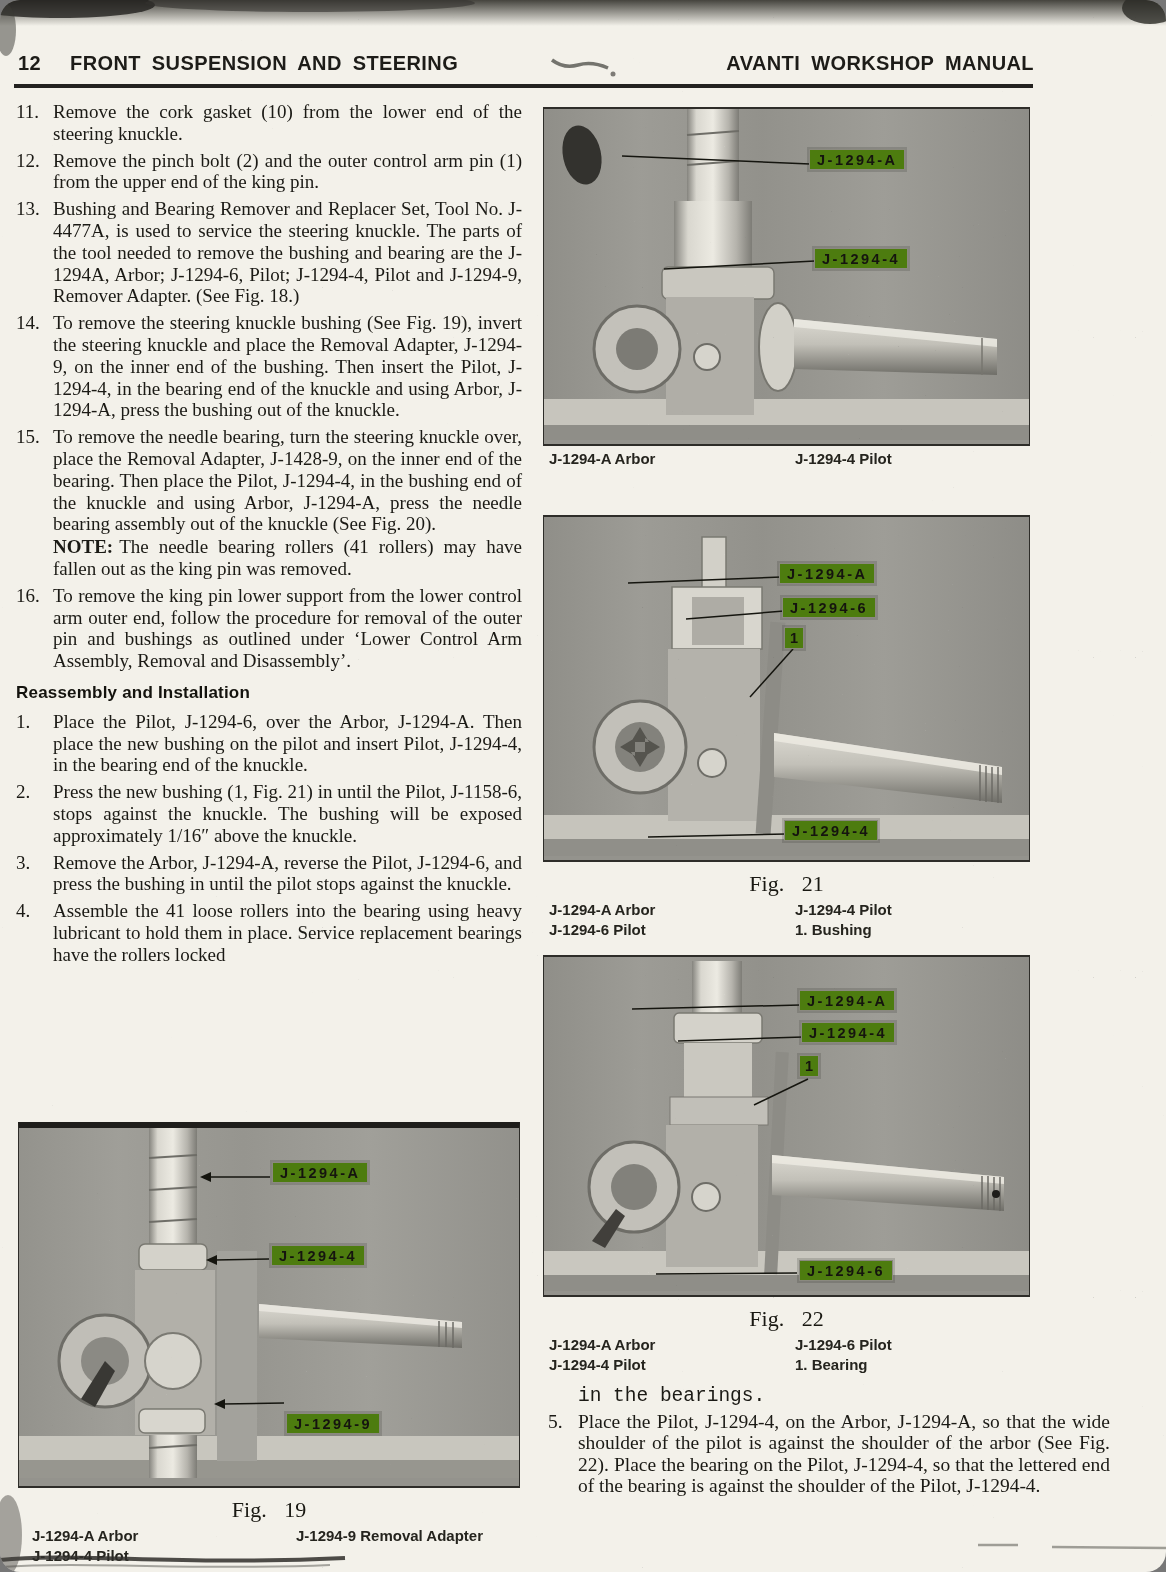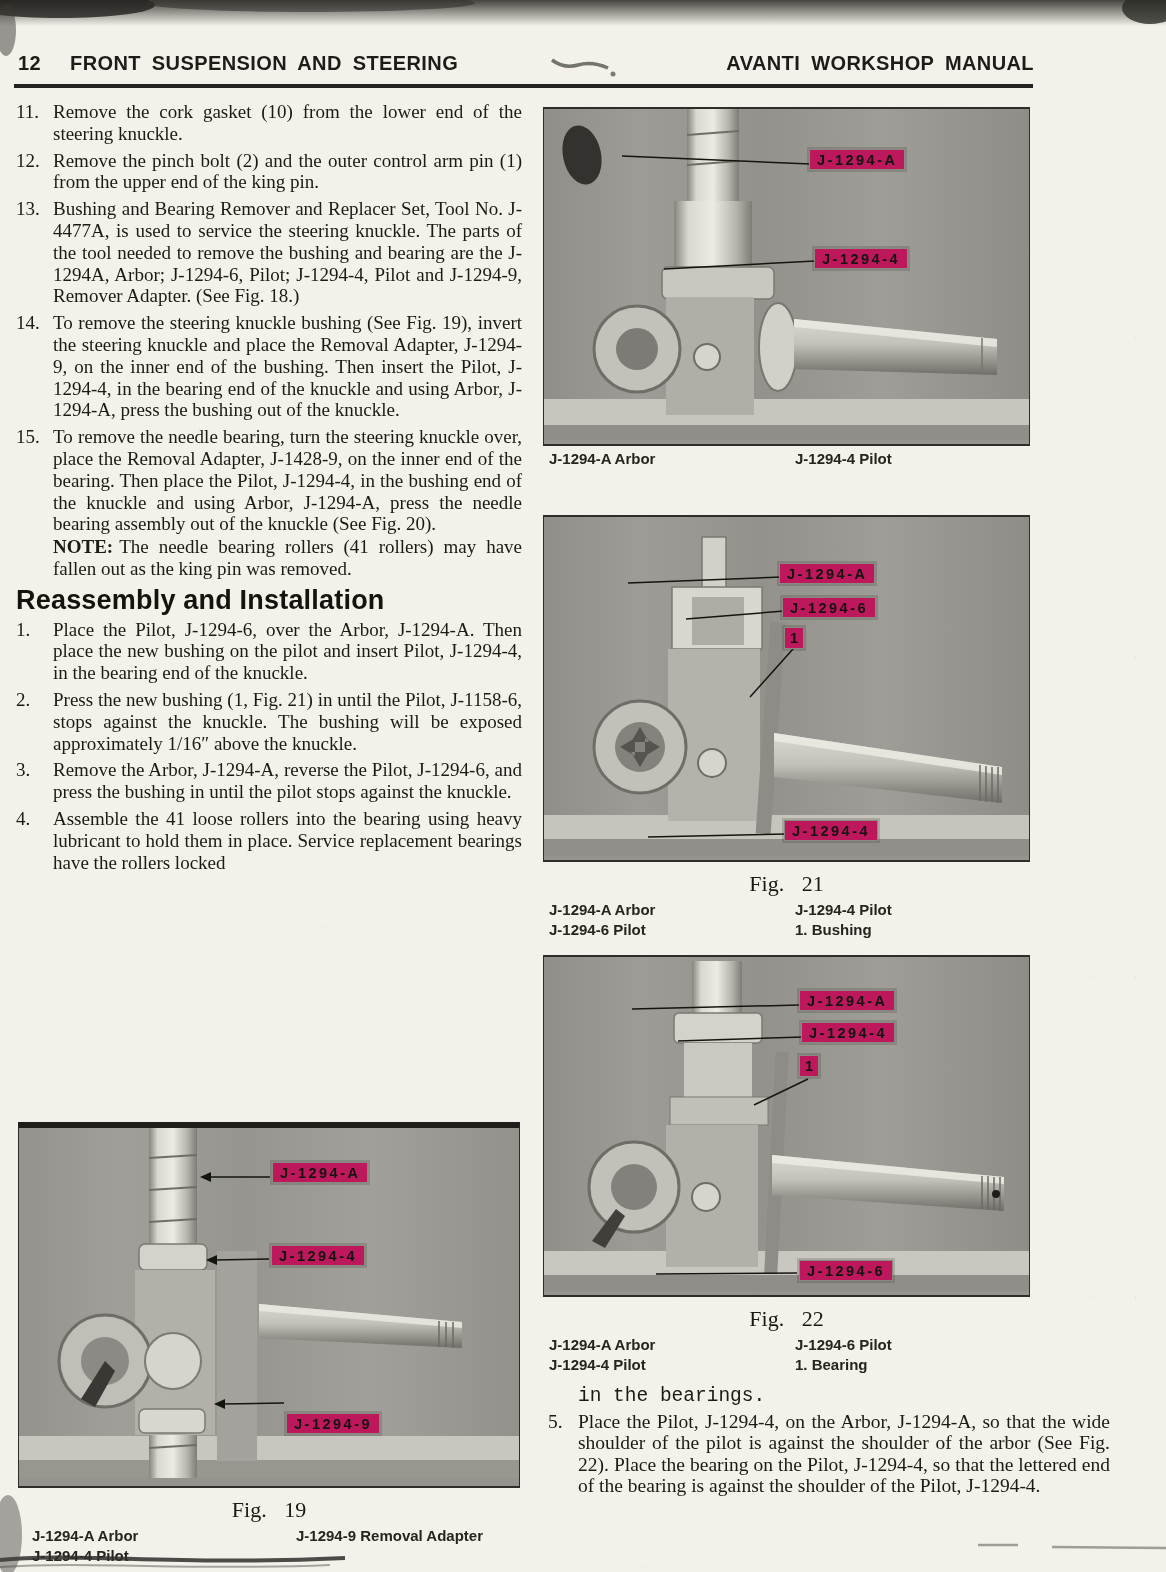--- a/index.html
+++ b/index.html
@@ -1,37 +1,37 @@
 <!DOCTYPE html>
 <html><head>
 <meta charset="utf-8">
 <style>
   html,body{margin:0;padding:0;background:#777;}
   .page{position:relative;width:1166px;height:1572px;background:#f3f1ea;overflow:hidden;
-        font-family:"Liberation Serif",serif;color:#1b1a15;}
+        font-family:"Liberation Serif",serif;color:#1b1a15;border-radius:20px;}
   
   .hdr{position:absolute;top:52px;left:18px;width:1016px;display:flex;justify-content:space-between;
        font-family:"Liberation Sans",sans-serif;font-weight:700;font-size:20px;letter-spacing:.4px;
        word-spacing:5px;color:#1d1c18;}
   .hdr .pgnum{margin-right:18px;}
   .hdr-rule{position:absolute;top:84px;left:14px;width:1019px;height:3.5px;background:#232220;}
   
   .col-left{position:absolute;left:16px;top:101px;width:506px;font-size:19px;line-height:21.8px;}
   .item{position:relative;padding-left:37px;margin-bottom:5px;text-align:justify;}
   .item .num{position:absolute;left:0;top:0;}
   .note{margin-top:1px;}
   .note-label{font-weight:700;margin-right:6px;}
-  .sub-head{font-family:"Liberation Sans",sans-serif;font-weight:700;font-size:27px;
+  .sub-head{font-family:"Liberation Sans",sans-serif;font-weight:700;font-size:17px;
             letter-spacing:.2px;color:#14130e;margin:10px 0 7px 0;}
   
   .fig{position:absolute;}
   .photo{position:relative;background:#94938d;border:2px solid #2e2d29;border-left-width:1px;
          border-right-width:1px;overflow:hidden;}
   .photo svg{display:block;}
-  .plabel{position:absolute;background:#be185d;color:#15140f;border:1px solid #8a897f;
+  .plabel{position:absolute;background:#4d7c0f;color:#15140f;border:1px solid #8a897f;
           box-shadow:0 0 0 2px rgba(40,40,35,.18);padding:2px 7px 1px 7px;white-space:nowrap;
           font-family:"Liberation Sans",sans-serif;font-weight:700;font-size:14.5px;letter-spacing:2.5px;text-align:center;}
   .plabel.sm{padding:2px 5px;letter-spacing:0;}
   .fig-caption{text-align:center;font-size:22px;word-spacing:12px;margin-top:9px;color:#191812;}
   .legend{position:relative;margin-top:3px;font-family:"Liberation Sans",sans-serif;font-weight:700;
           font-size:15px;line-height:19.5px;color:#25241e;}
   .legend .lcol{padding-left:6px;}
   .legend .rcol{position:absolute;left:252px;top:0;}
   .fig19 .legend .lcol{padding-left:14px;}
   .fig19 .legend .rcol{left:258px;margin-left:20px;}
@@ -110,20 +110,24 @@
       <span class="num">14.</span>
       <span>To remove the steering knuckle bushing (See Fig. 19), invert the steering knuckle and place the Removal Adapter, J-1294-9, on the inner end of the bushing. Then insert the Pilot, J-1294-4, in the bearing end of the knuckle and using Arbor, J-1294-A, press the bushing out of the knuckle.</span>
     </div>
     <div class="item">
       <span class="num">15.</span>
       <span>To remove the needle bearing, turn the steering knuckle over, place the Removal Adapter, J-1428-9, on the inner end of the bearing. Then place the Pilot, J-1294-4, in the bushing end of the knuckle and using Arbor, J-1294-A, press the needle bearing assembly out of the knuckle (See Fig. 20).</span>
       <div class="note">
         <b class="note-label">NOTE:</b><span>The needle bearing rollers (41 rollers) may have fallen out as the king pin was removed.</span>
       </div>
     </div>
+    <div class="item">
+      <span class="num">16.</span>
+      <span>To remove the king pin lower support from the lower control arm outer end, follow the procedure for removal of the outer pin and bushings as outlined under ‘Lower Control Arm Assembly, Removal and Disassembly’.</span>
+    </div>
 
     <div class="sub-head">Reassembly and Installation</div>
 
     <div class="item">
       <span class="num">1.</span>
       <span>Place the Pilot, J-1294-6, over the Arbor, J-1294-A. Then place the new bushing on the pilot and insert Pilot, J-1294-4, in the bearing end of the knuckle.</span>
     </div>
     <div class="item">
       <span class="num">2.</span>
       <span>Press the new bushing (1, Fig. 21) in until the Pilot, J-1158-6, stops against the knuckle. The bushing will be exposed approximately 1/16″ above the knuckle.</span>

